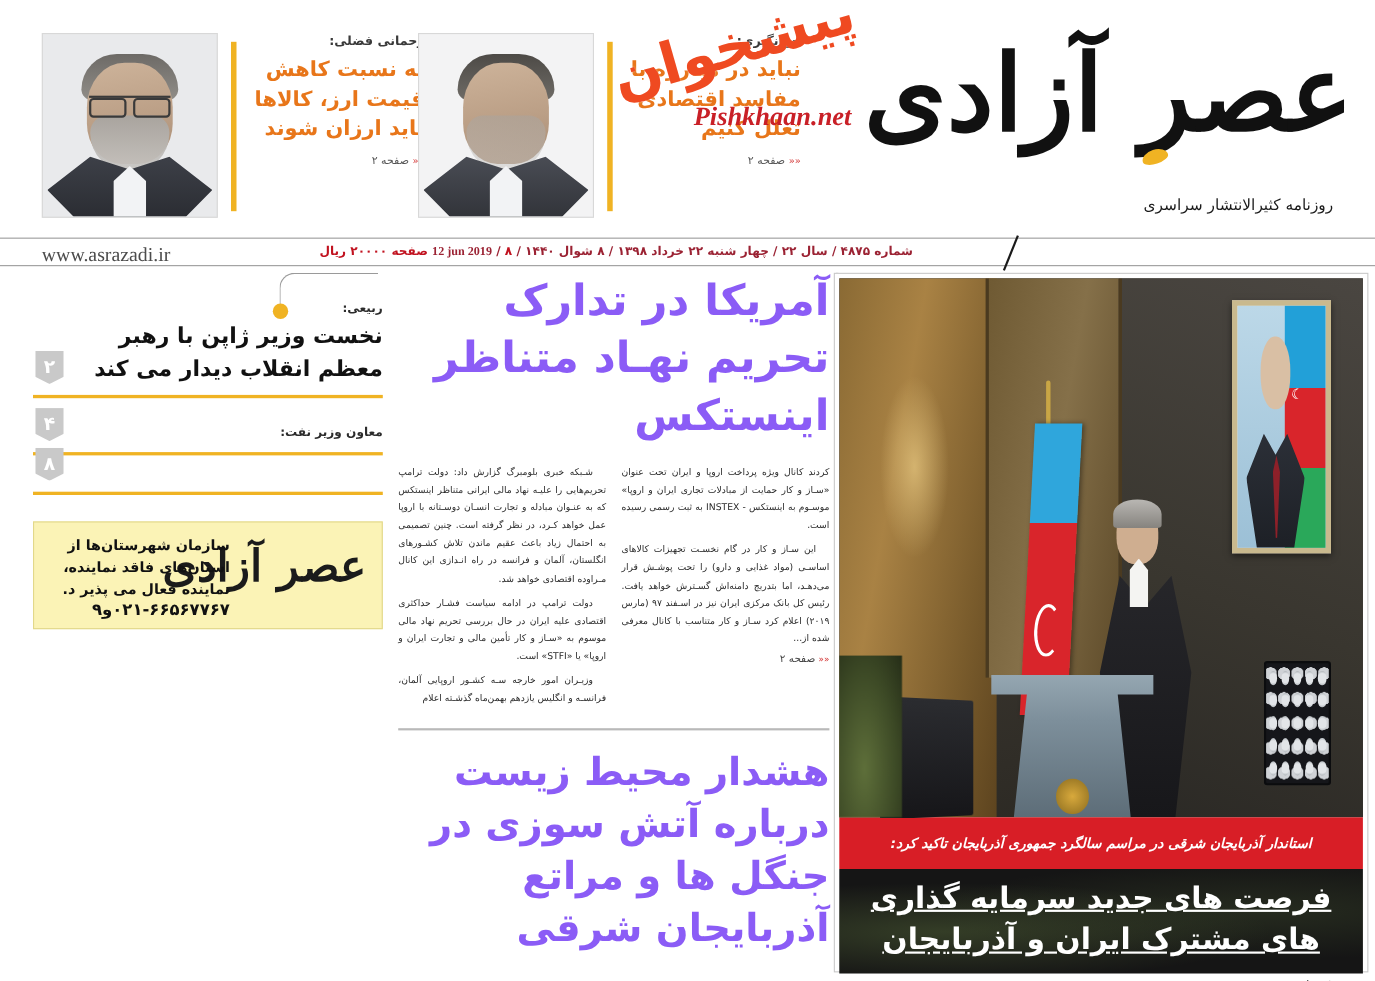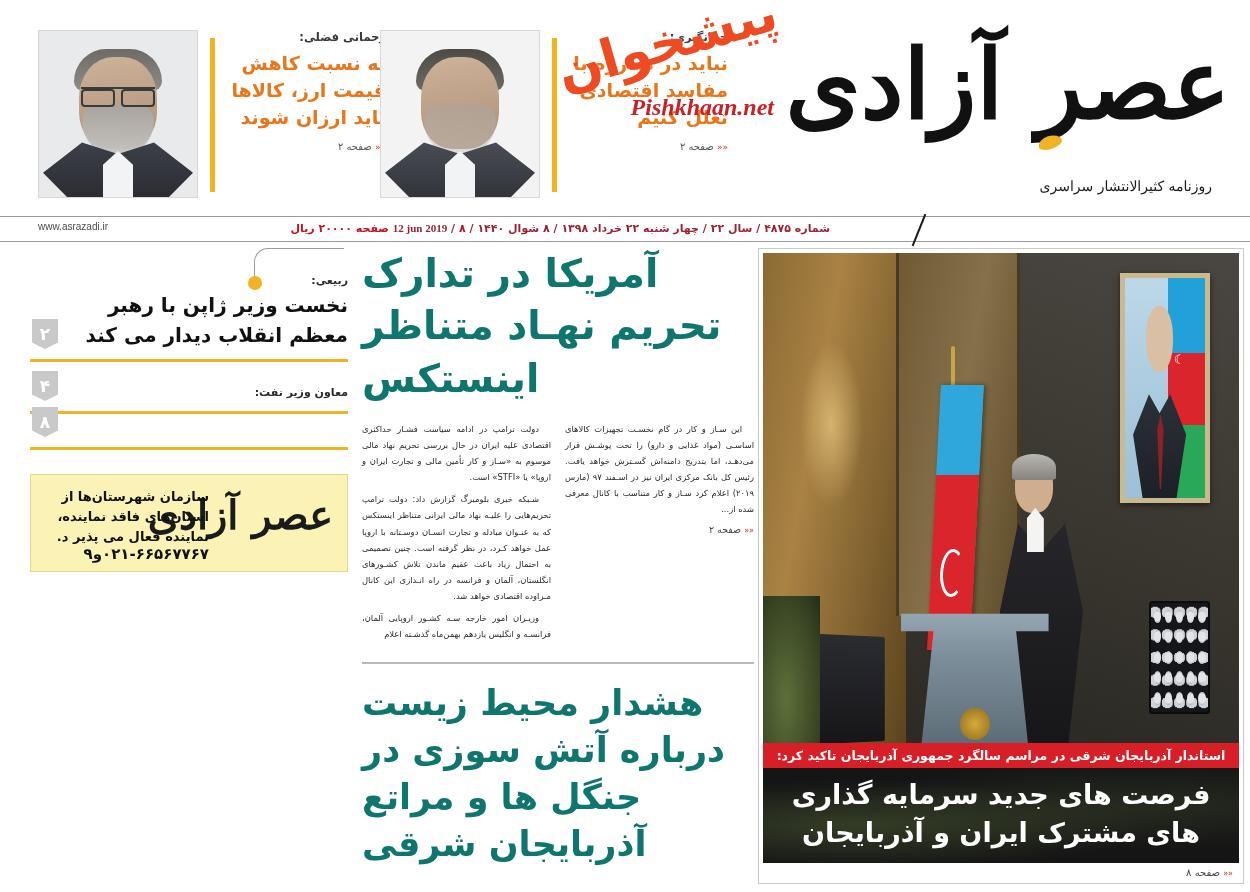--- a/index.html
+++ b/index.html
@@ -108,21 +108,21 @@
   }
 
   
   .infobar {
     position: absolute; left: 0; top: 216px; width: 1250px; height: 26px;
     border-top: 1px solid #9b9b9b; border-bottom: 1px solid #9b9b9b;
     background:#fff;
   }
   .url {
     position:absolute; left: 38px; top: 4px; direction: ltr;
-    font-family: Liberation Sans, sans-serif; font-size: 10px; color:#4c4c4c;
+    font-family: Liberation Serif, serif; font-size: 18px; color:#4c4c4c;
   }
   .infoline {
     position:absolute; right: 420px; top: 5px; direction: rtl;
     font-size: 11px; color:#9b2233; white-space: nowrap; font-weight: 700;
   }
   .infoline .en { direction: ltr; unicode-bidi: embed; font-family:"Liberation Serif", serif; }
   .infoline .price { color:#c1121f; }
   .infobar .slash {
     position:absolute; right: 330px; top: -4px; width: 2px; height: 34px;
     background:#1a1a1a; transform: rotate(22deg);
@@ -175,22 +175,22 @@
     position:absolute; left: 10px; bottom: 8px; width: 168px; text-align: right;
     font-size: 15px; font-weight: 700; color:#111; direction: rtl;
   }
 
   
   .center { position:absolute; left: 362px; top: 4px; width: 392px; }
   .center .vrule {
     position:absolute; right: -8px; top: 0; width: 2px; height: 630px; background:#b9b9b9;
   }
   .lead-head {
-    direction: rtl; text-align: left;
-    font-size: 39px; font-weight: 700; color:#0f766e; line-height: 1.34;
+    direction: rtl; text-align: right;
+    font-size: 39px; font-weight: 700; color:#8b5cf6; line-height: 1.34;
     letter-spacing:-1px; margin-bottom: 16px;
   }
   .lead-head.second { font-size: 35px; }
   .cols { display:flex; flex-direction: row-reverse; gap: 14px; direction: rtl; }
   .col { flex:1; }
   .col p {
     font-size: 8.4px; line-height: 1.92; color:#2a2a2a; text-align: justify;
     text-align-last: right; direction: rtl; margin-bottom: 6px;
   }
   .col .indent { text-indent: 12px; }
@@ -306,30 +306,31 @@
     background: linear-gradient(180deg,#2b2c30,#161619); border-radius: 2px;
     transform: perspective(200px) rotateY(10deg);
   }
   .ph-plant {
     position:absolute; left: 0; bottom: 0; width: 12%; height: 30%;
     background: radial-gradient(ellipse at 40% 70%, #5e6f3a 0%, #3d4a26 60%, #262e18 100%);
   }
 
   .redbar {
     position: relative; background:#d81e26; color:#fff; direction: rtl;
-    font-size: 12.5px; font-weight: 700; text-align:center; padding: 5px 8px;
-    letter-spacing: -0.3px; white-space: nowrap; overflow: hidden;
+    font-size: 12.5px; font-weight: 700; text-align:center; padding: 16px 8px;
+    letter-spacing: -0.3px; white-space: nowrap; overflow: hidden; font-style: italic;
   }
   .photo-head {
     position: relative; background: #121212; color:#fff; direction: rtl;
     text-align:center; font-size: 27px; font-weight: 700; line-height: 1.42;
     padding: 8px 10px 10px; letter-spacing: -0.6px;
     background-image: radial-gradient(ellipse at 20% 60%, rgba(90,110,60,.45), transparent 55%),
                       radial-gradient(ellipse at 80% 40%, rgba(70,85,50,.35), transparent 55%);
     background-color:#151515;
+    text-decoration:underline;
   }
   .photo-page {
     direction: rtl; font-size: 10px; color:#444;
     padding: 4px 6px 0 0;
   }
   .photo-page .chev { color:#d12a2a; font-size: 8px; }
 </style>
 </head>
 <body>
 
@@ -435,25 +436,26 @@
       </div>
     </div>
 
     <div class="center">
       <div class="vrule"></div>
 
       <div>
         <div class="lead-head">آمریکا در تدارک تحریم نهـاد متناظر اینستکس</div>
         <div class="cols">
           <div class="col">
+            <p class="indent">شـبکه خبری بلومبرگ گزارش داد: دولت ترامپ تحریم‌هایی را علیـه نهاد مالی ایرانی متناظر اینستکس که به عنـوان مبادله و تجارت انسـان دوسـتانه با اروپا عمل خواهد کـرد، در نظر گرفته است. چنین تصمیمی به احتمال زیاد باعث عقیم ماندن تلاش کشـورهای انگلستان، آلمان و فرانسه در راه انـدازی این کانال مـراوده اقتصادی خواهد شد.</p>
             <p class="indent">دولت ترامپ در ادامه سیاست فشـار حداکثری اقتصادی علیه ایران در حال بررسی تحریم نهاد مالی موسوم به «سـاز و کار تأمین مالی و تجارت ایران و اروپا» یا «STFI» است.</p>
-            <p class="indent">شـبکه خبری بلومبرگ گزارش داد: دولت ترامپ تحریم‌هایی را علیـه نهاد مالی ایرانی متناظر اینستکس که به عنـوان مبادله و تجارت انسـان دوسـتانه با اروپا عمل خواهد کـرد، در نظر گرفته است. چنین تصمیمی به احتمال زیاد باعث عقیم ماندن تلاش کشـورهای انگلستان، آلمان و فرانسه در راه انـدازی این کانال مـراوده اقتصادی خواهد شد.</p>
             <p class="indent">وزیـران امور خارجه سـه کشـور اروپایی آلمان، فرانسـه و انگلیس یازدهم بهمن‌ماه گذشـته اعلام</p>
           </div>
           <div class="col">
+            <p>کردند کانال ویژه پرداخت اروپا و ایران تحت عنوان «سـاز و کار حمایت از مبادلات تجاری ایران و اروپا» موسـوم به اینستکس - INSTEX به ثبت رسمی رسیده است.</p>
             <p class="indent">این سـاز و کار در گام نخسـت تجهیزات کالاهای اساسـی (مواد غذایی و دارو) را تحت پوشـش قرار می‌دهـد، اما بتدریج دامنه‌اش گسـترش خواهد یافت. رئیس کل بانک مرکزی ایران نیز در اسـفند ۹۷ (مارس ۲۰۱۹) اعلام کرد سـاز و کار متناسب با کانال معرفی شده از...</p>
             <div class="page-ref">
               <span class="chev">««</span>
               <span>صفحه ۲</span>
             </div>
           </div>
         </div>
       </div>
 
       <div class="sep-rule"></div>

